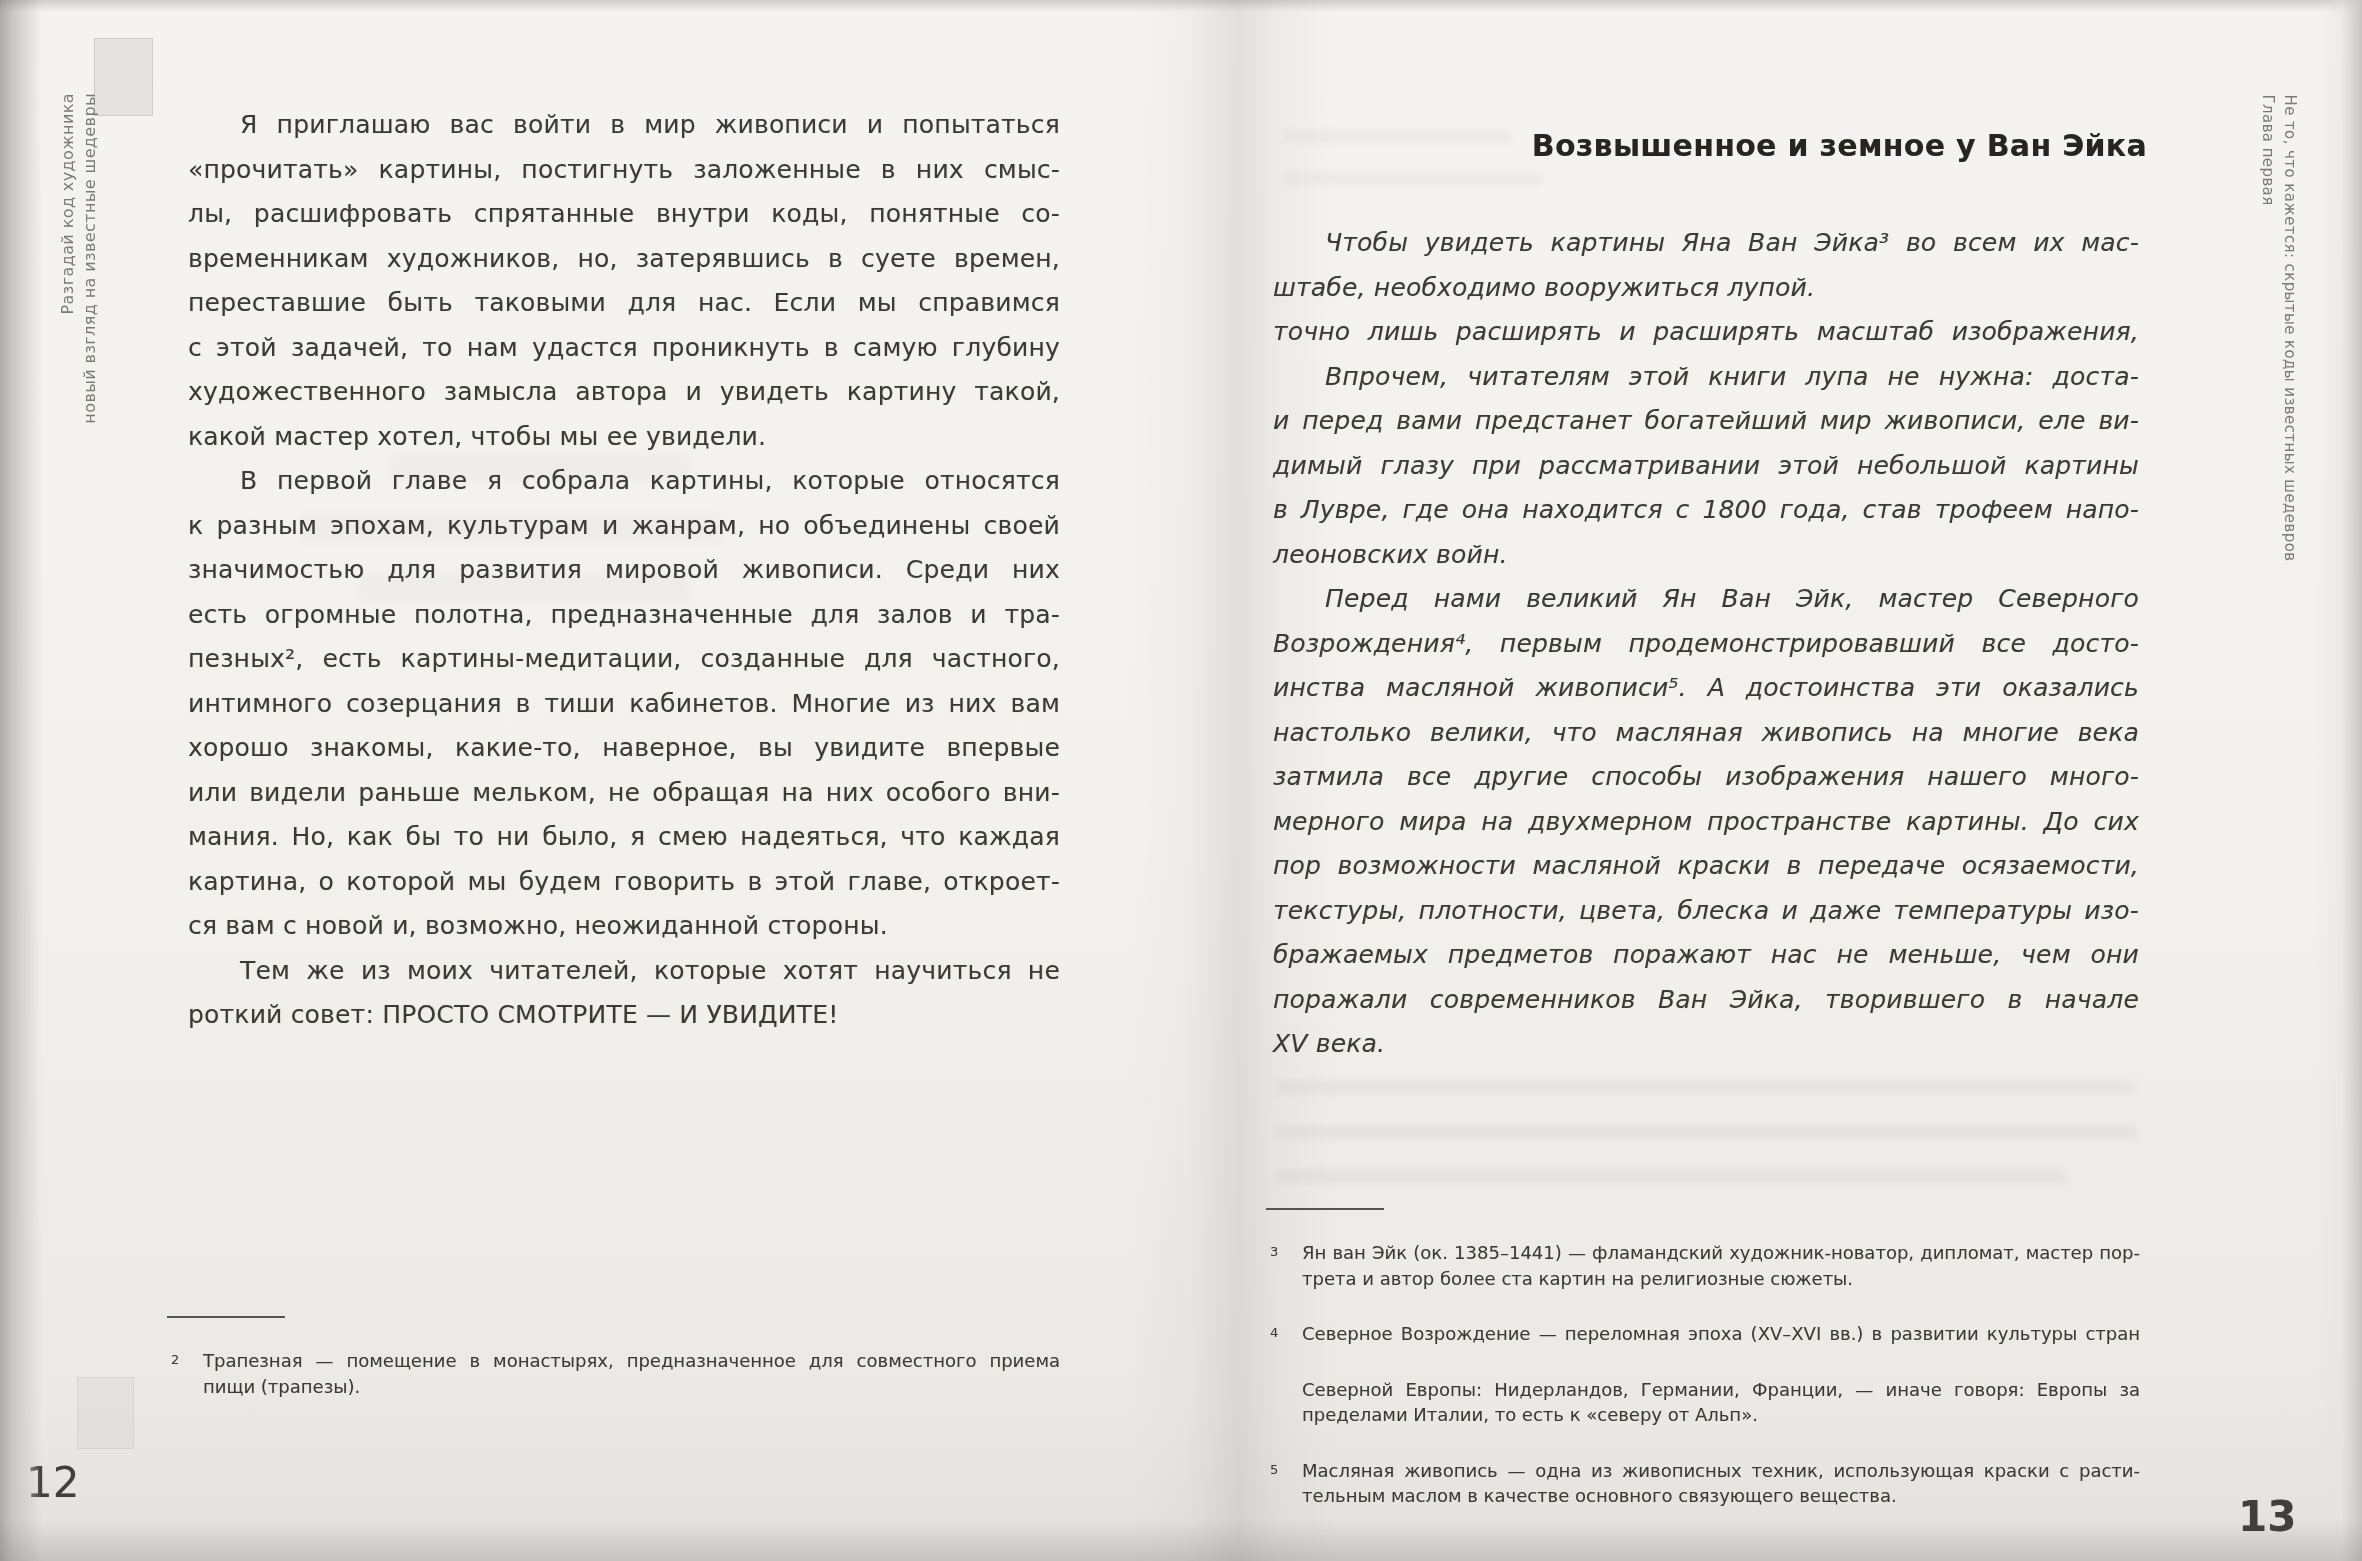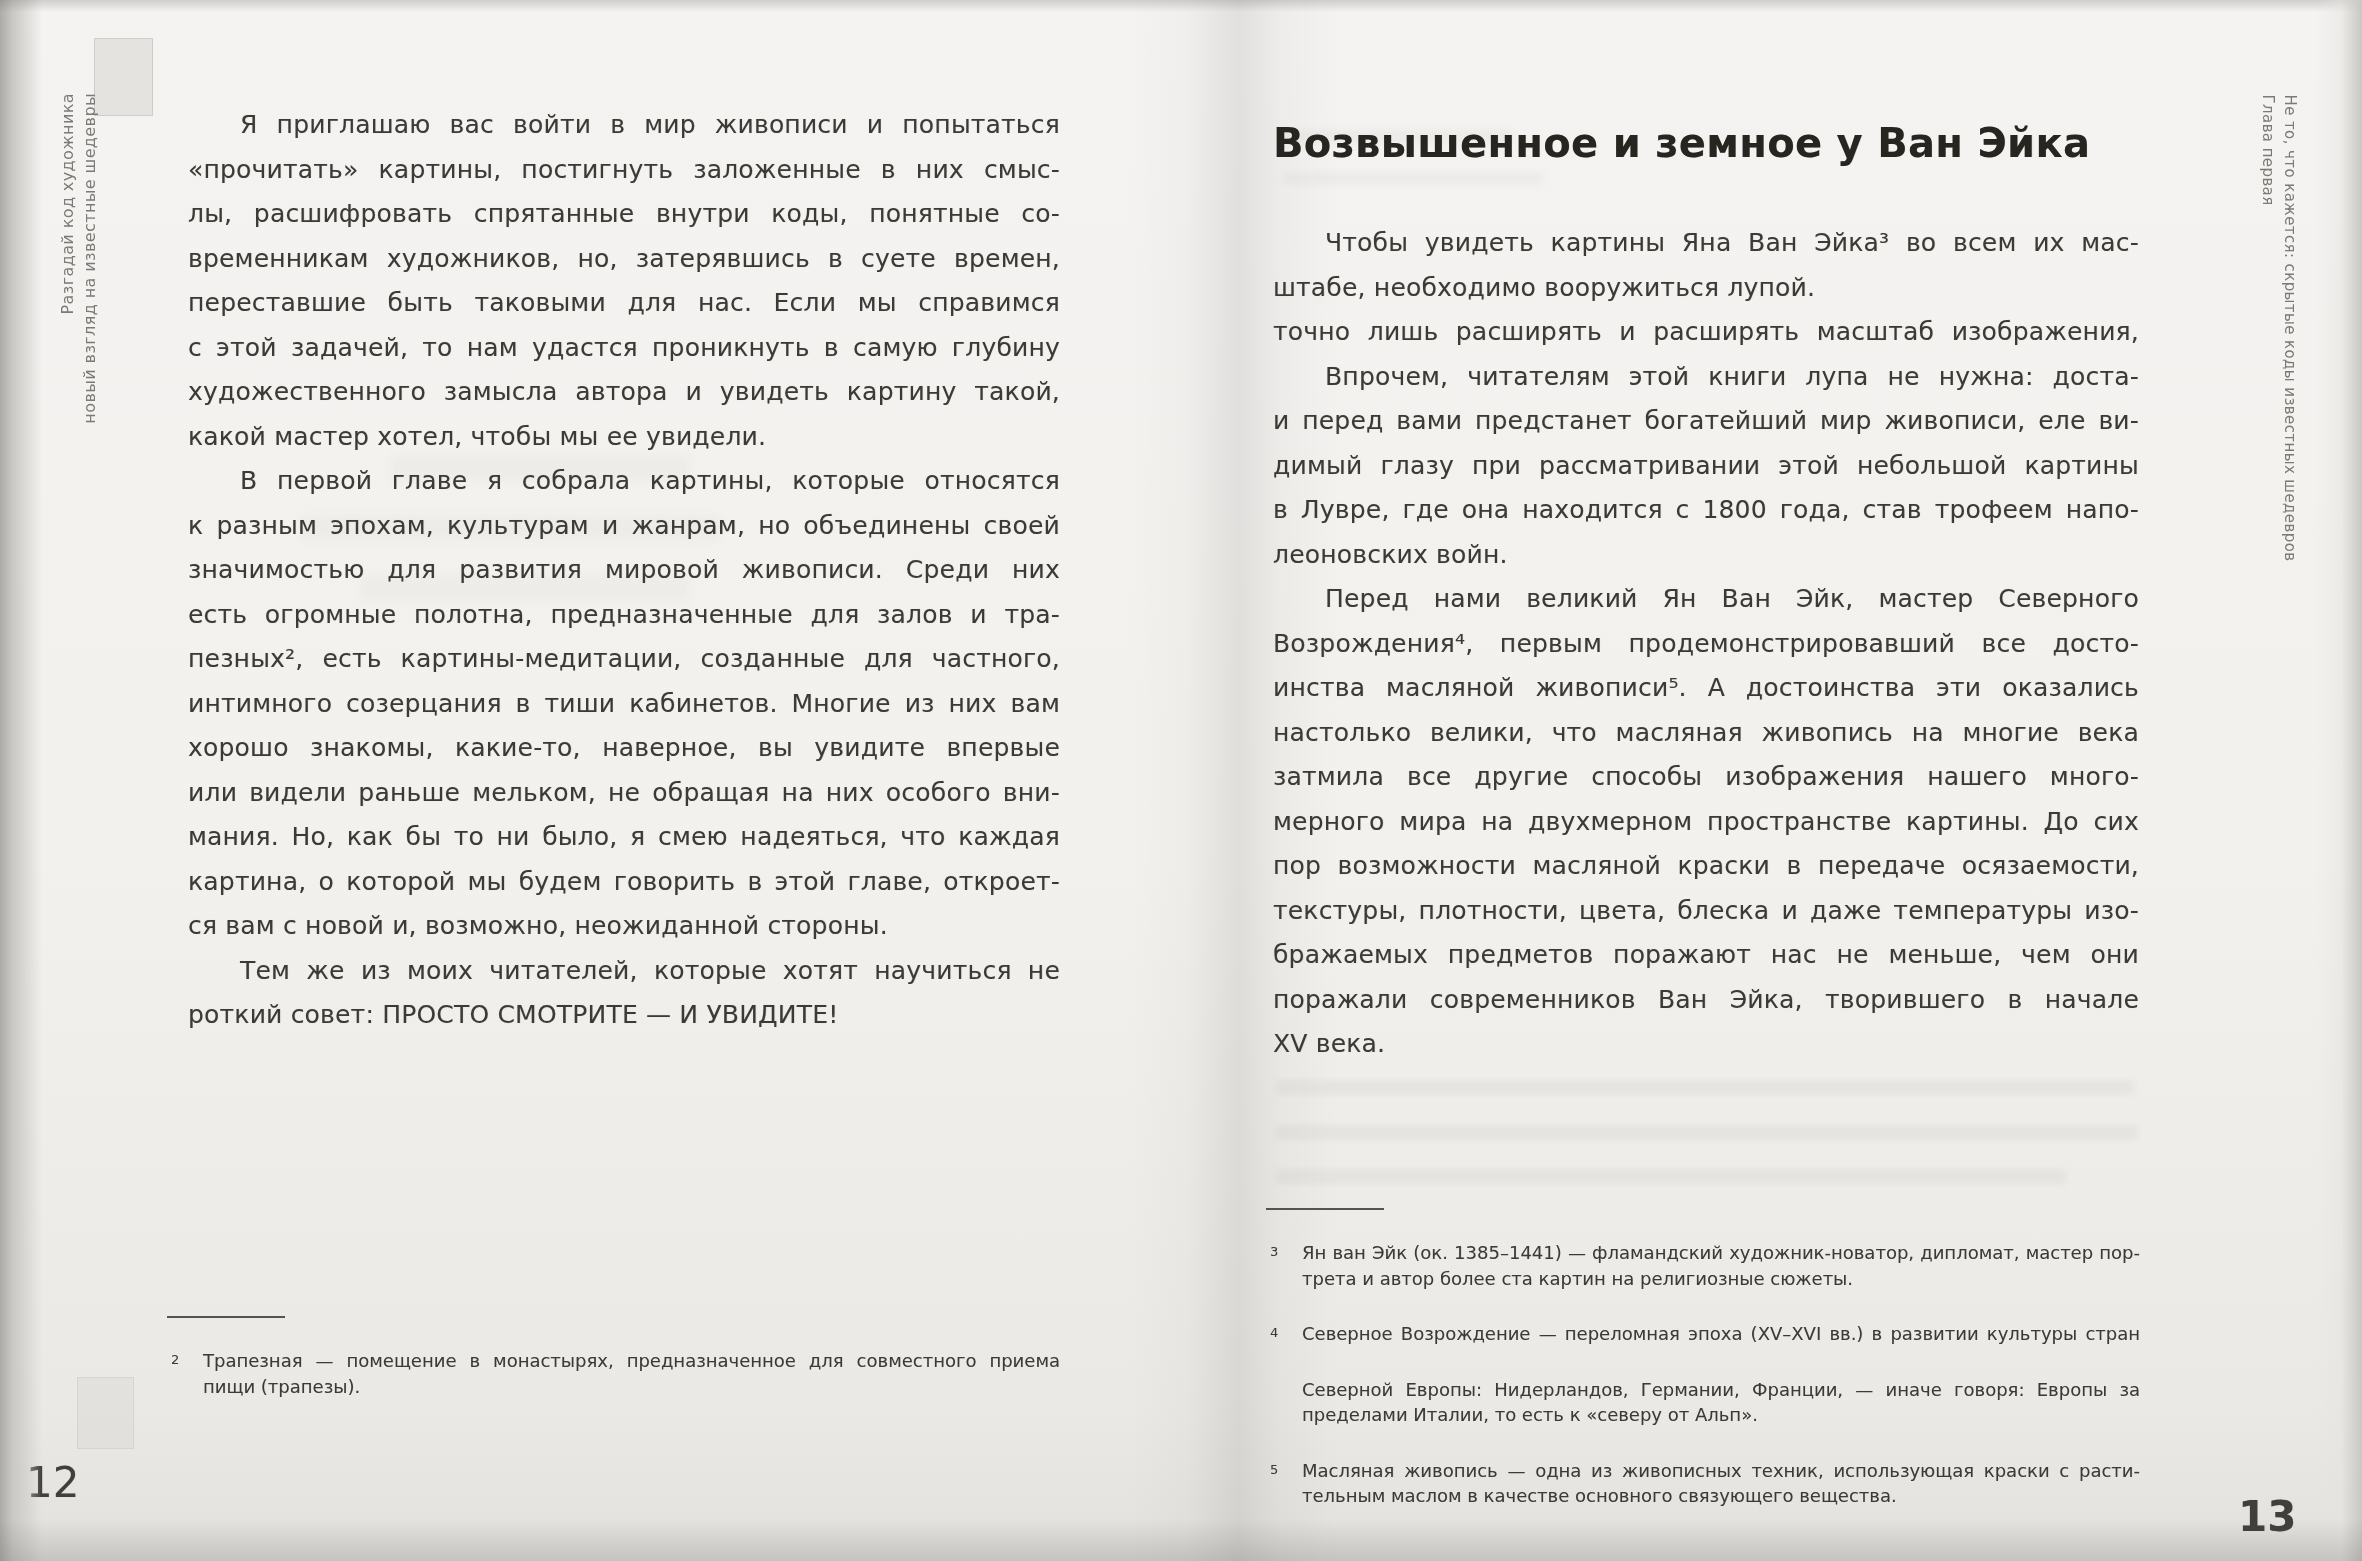--- a/index.html
+++ b/index.html
@@ -6,32 +6,32 @@
   body{
     width:2362px;height:1561px;position:relative;overflow:hidden;
     background:#c6c5c2;
     font-family:"DejaVu Sans","Liberation Sans",sans-serif;
   }
   .photo{position:absolute;inset:0;
     background:linear-gradient(180deg,#f4f3f1 0%,#f2f1ee 55%,#ebe9e6 90%,#e3e1de 100%);}
   
   .body-text{position:absolute;}
   .left-body{left:188px;top:103px;width:872px;}
-  .right-body{left:1273px;top:221px;width:866px;}
+  .right-body{left:1273px;top:221px;width:866px;font-style:italic;}
   .bline{
     height:44.5px;line-height:44.5px;font-size:25px;color:#3b3a35;
     letter-spacing:.2px;white-space:normal;
     text-shadow:.3px .3px .7px rgba(70,68,64,.28);
   }
   .bline.j{text-align:justify;text-align-last:justify;text-justify:inter-word;}
   .bline.i{padding-left:52px;}
   
   .chapter-heading{
-    position:absolute;left:1273px;top:120px;width:866px;margin:0;
-    font-size:40px;font-weight:bold;color:#26251ف;color:#26251f;text-align:left;
+    position:absolute;left:1273px;top:120px;width:866px;margin:8px;
+    font-size:30px;font-weight:bold;color:#26251ف;color:#26251f;text-align:right;
     letter-spacing:.3px;text-shadow:.3px .3px .6px rgba(40,39,36,.25);
   }
   
   .sidenote{position:absolute;color:#7b7a74;letter-spacing:.4px;}
   .sidenote-left{
     left:-112px;top:262px;width:382px;height:44px;
     transform:rotate(-90deg);transform-origin:center;
     text-align:right;font-size:16px;line-height:22px;
   }
   .sidenote-right{

